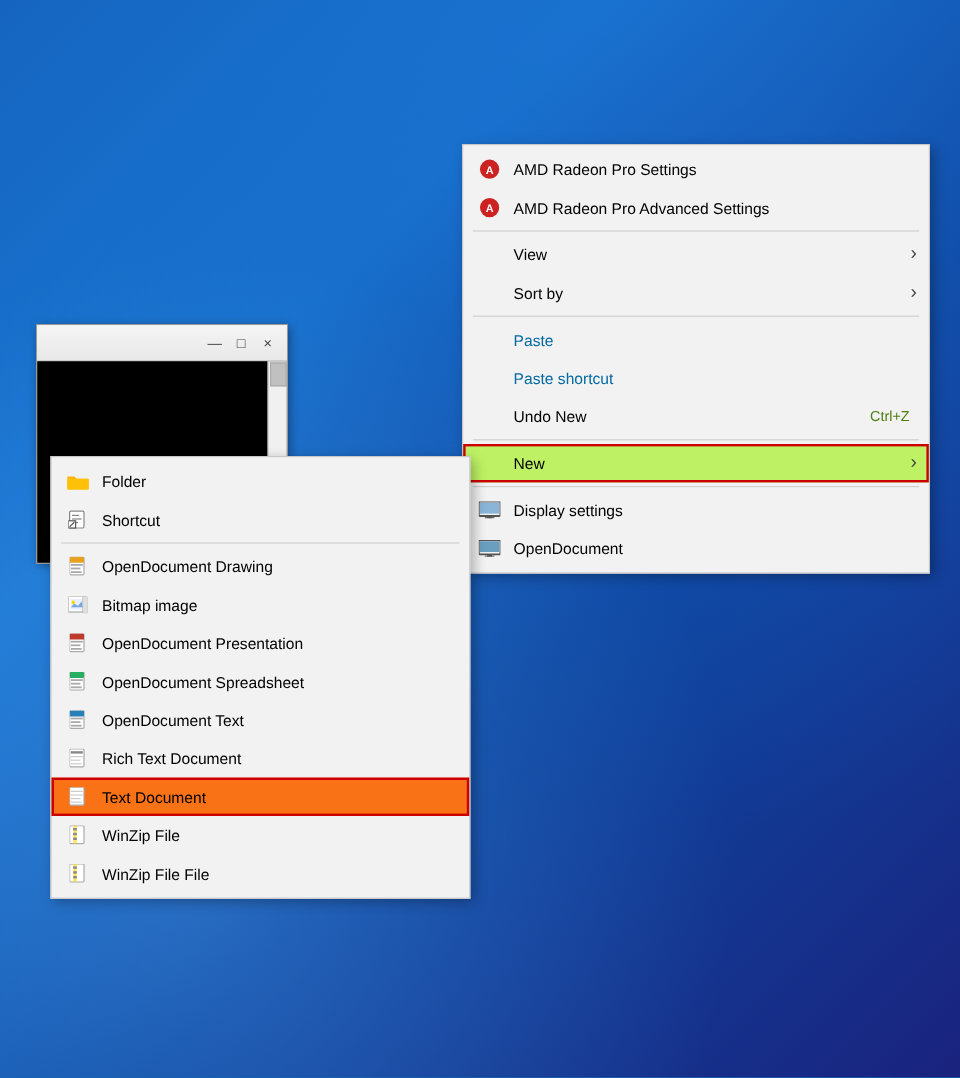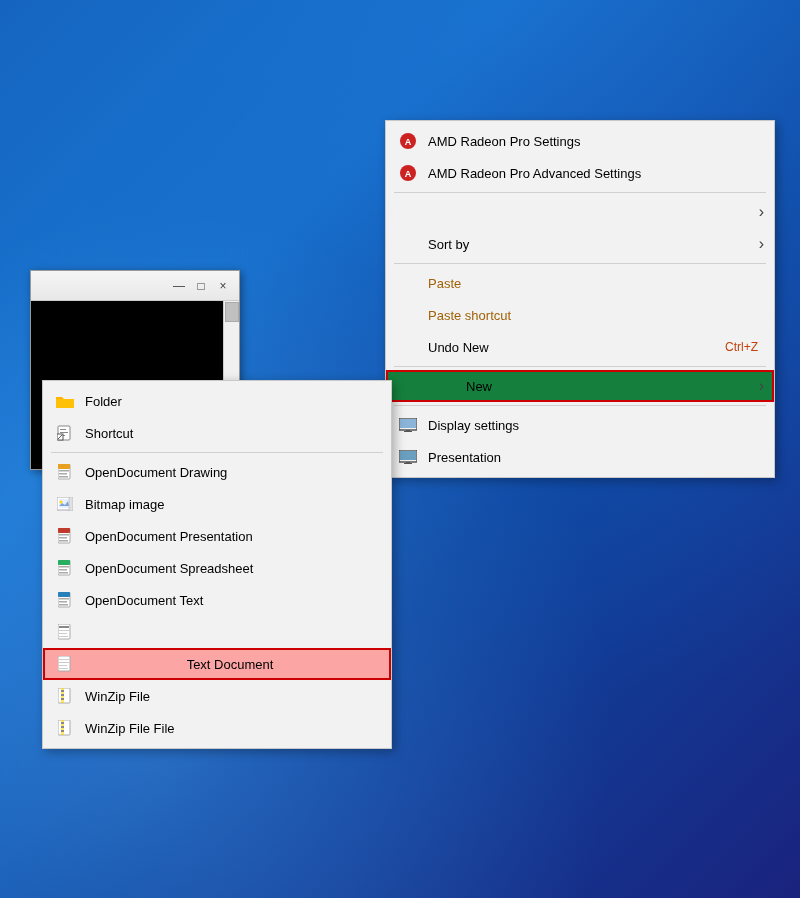--- a/index.html
+++ b/index.html
@@ -117,21 +117,21 @@
 
     .menu-item.has-submenu::after {
       content: '›';
       position: absolute;
       right: 10px;
       font-size: 16px;
       color: #444;
     }
 
     .menu-item.disabled {
-      color: #a16207;
+      color: #0369a1;
       cursor: default;
     }
 
     .menu-separator {
       height: 1px;
       background: #d0d0d0;
       margin: 3px 8px;
     }
 
     .menu-icon {
@@ -143,51 +143,49 @@
       justify-content: center;
       flex-shrink: 0;
     }
 
     .menu-item-label {
       flex: 1;
     }
 
     .menu-item-shortcut {
       margin-left: 30px;
-      color: #c2410c;
+      color: #4d7c0f;
       font-size: 12px;
     }
 
     
     .menu-item.new-highlighted {
-      background: #15803d;
+      background: #bef264;
       outline: 2px solid #cc0000;
       outline-offset: -2px;
-      gap: 38px;
     }
 
     
     .context-menu-sub {
       position: absolute;
       top: 380px;
       left: 42px;
       width: 350px;
       background: #f2f2f2;
       border: 1px solid #c8c8c8;
       box-shadow: 3px 3px 10px rgba(0,0,0,0.3);
       z-index: 11;
       padding: 4px 0;
     }
 
     
     .menu-item.text-doc-highlighted {
-      background: #fca5a5;
+      background: #f97316;
       outline: 2px solid #cc0000;
       outline-offset: -2px;
-      text-align: center;
     }
   </style>
 </head>
 <body>
 
 <div class="desktop">
 
   <div class="window-bg">
     <div class="window-titlebar">
       <div class="window-btn">—</div>
@@ -219,20 +217,21 @@
           <text x="9" y="13" text-anchor="middle" fill="white" font-size="9" font-weight="bold">A</text>
         </svg>
       </div>
       <span class="menu-item-label">AMD Radeon Pro Advanced Settings</span>
     </div>
 
     <div class="menu-separator"></div>
 
     <div class="menu-item has-submenu">
       <div class="menu-icon"></div>
+      <span class="menu-item-label">View</span>
     </div>
 
     <div class="menu-item has-submenu">
       <div class="menu-icon"></div>
       <span class="menu-item-label">Sort by</span>
     </div>
 
 
     <div class="menu-separator"></div>
 
@@ -275,21 +274,21 @@
 
     <div class="menu-item">
       <div class="menu-icon">
         <svg width="18" height="14" viewBox="0 0 18 14">
           <rect x="0" y="0" width="18" height="12" rx="1" fill="none" stroke="#555" stroke-width="1.5"></rect>
           <rect x="1" y="1" width="16" height="9" fill="#6a9fc0"></rect>
           <rect x="7" y="12" width="4" height="2" fill="#555"></rect>
           <rect x="5" y="13" width="8" height="1" fill="#555"></rect>
         </svg>
       </div>
-      <span class="menu-item-label">Presentation</span>
+      <span class="menu-item-label">OpenDocument</span>
     </div>
 
   </div>
 
   <div class="context-menu-sub">
 
     <div class="menu-item">
       <div class="menu-icon">
         <svg width="18" height="15" viewBox="0 0 18 15">
           <path d="M0,3 L0,14 L18,14 L18,5 L8,5 L6,3 Z" fill="#ffb300"></path>
@@ -383,20 +382,21 @@
     <div class="menu-item">
       <div class="menu-icon">
         <svg width="14" height="16" viewBox="0 0 14 16">
           <rect x="0" y="0" width="12" height="15" rx="1" fill="white" stroke="#aaa" stroke-width="1"></rect>
           <rect x="1" y="2" width="10" height="2" fill="#888"></rect>
           <rect x="1" y="6" width="10" height="1" fill="#ccc"></rect>
           <rect x="1" y="9" width="8" height="1" fill="#ccc"></rect>
           <rect x="1" y="12" width="9" height="1" fill="#ccc"></rect>
         </svg>
       </div>
+      <span class="menu-item-label">Rich Text Document</span>
     </div>
 
     <div class="menu-item text-doc-highlighted">
       <div class="menu-icon">
         <svg width="14" height="16" viewBox="0 0 14 16">
           <rect x="0" y="0" width="12" height="15" rx="1" fill="white" stroke="#aaa" stroke-width="1"></rect>
           <rect x="1" y="3" width="10" height="1" fill="#ccc"></rect>
           <rect x="1" y="6" width="10" height="1" fill="#ccc"></rect>
           <rect x="1" y="9" width="8" height="1" fill="#ccc"></rect>
           <rect x="1" y="12" width="9" height="1" fill="#ccc"></rect>

